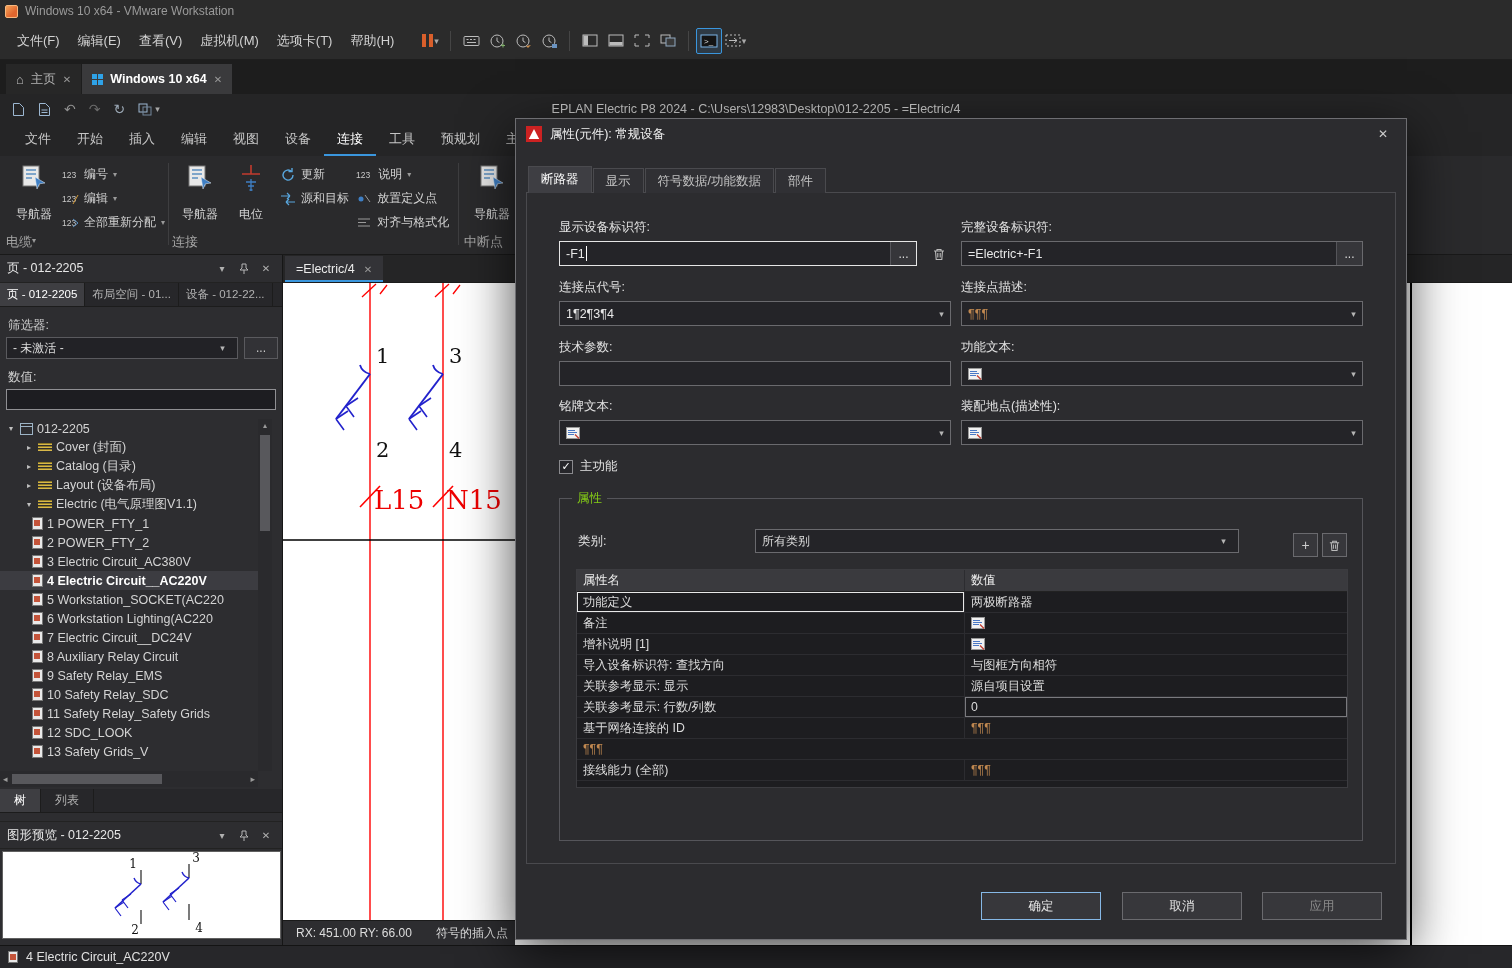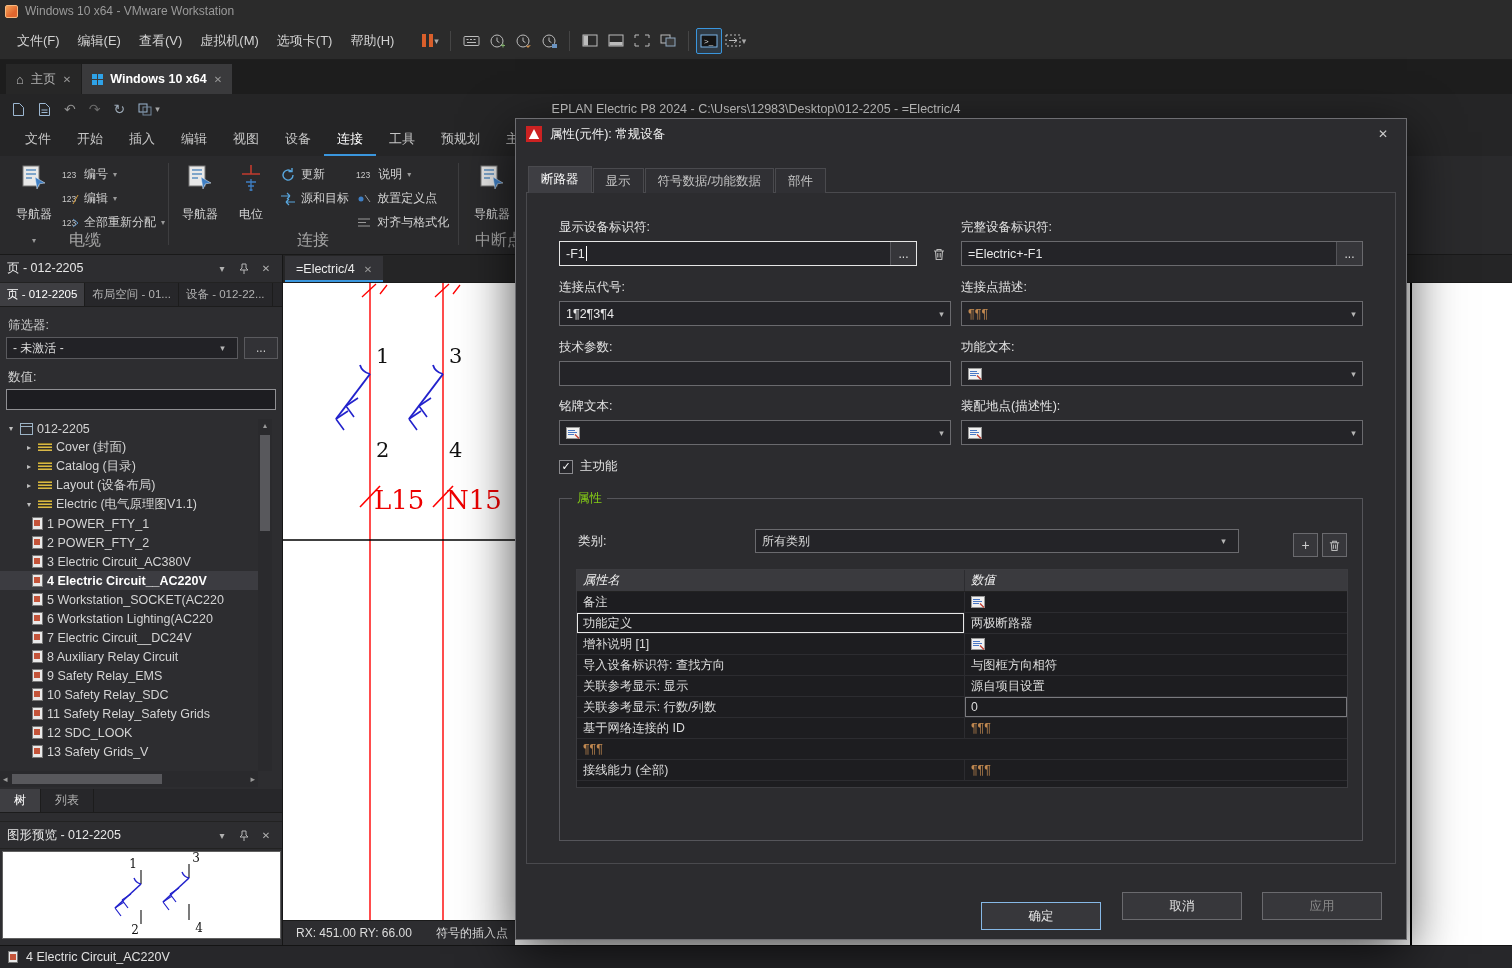--- a/index.html
+++ b/index.html
@@ -32,21 +32,21 @@
 .eplan-title{position:absolute;left:0;top:94px;width:100%;height:30px;line-height:30px;text-align:center;color:#c9c9c9;font-size:12.5px;pointer-events:none;}
 .rtabs{position:absolute;left:0;top:124px;width:100%;height:32px;background:#252526;display:flex;align-items:flex-end;padding-left:12px;}
 .rtab{padding:7px 13px 8px;font-size:13px;color:#c6c6c6;}
 .rtab.active{color:#fff;box-shadow:inset 0 -2px 0 #3a96dd;}
 .ribbon{position:absolute;left:0;top:156px;width:100%;height:99px;background:#2a2a2c;border-bottom:1px solid #191919;}
 .rgroup{position:absolute;top:0;height:98px;display:flex;}
 .rsep{position:absolute;top:7px;width:1px;height:82px;background:#3e3e40;}
 .rbig{display:flex;flex-direction:column;align-items:center;padding-top:7px;gap:13px;font-size:12px;color:#d6d6d6;width:56px;flex:none;}
 .rcol{display:flex;flex-direction:column;padding-top:10px;gap:7px;}
 .rsmall{display:flex;align-items:center;gap:5px;font-size:12px;color:#d2d2d2;white-space:nowrap;}
-.rlabel{position:absolute;bottom:3px;left:0;right:0;text-align:center;font-size:16px;color:#a6a6a6;}
+.rlabel{position:absolute;bottom:3px;left:0;right:0;font-size:13px;color:#a6a6a6;}
 .rdd{font-size:8px;color:#9a9a9a;}
 
 .panel{position:absolute;left:0;top:255px;width:283px;height:690px;background:#2d2d30;border-right:1px solid #161616;}
 .phead{position:absolute;left:0;width:100%;height:28px;display:flex;align-items:center;padding:0 7px;color:#e6e6e6;font-size:12.5px;border-bottom:1px solid #222;gap:4px;}
 .sp{flex:1;}
 .hbtn{width:18px;text-align:center;color:#b0b0b0;font-size:10px;display:flex;align-items:center;justify-content:center;}
 .ptabs{position:absolute;left:0;top:28px;width:100%;height:24px;display:flex;background:#27272a;border-bottom:1px solid #1c1c1c;}
 .ptab{padding:0 7px;display:flex;align-items:center;font-size:11.5px;color:#b2b2b2;border-right:1px solid #1c1c1c;white-space:nowrap;overflow:hidden;}
 .ptab.active{background:#3e3e42;color:#fff;}
 .plabel{position:absolute;left:8px;font-size:12.5px;color:#cfcfcf;}
@@ -95,30 +95,30 @@
 .mini{width:26px;height:100%;border-left:1px solid #55555a;background:#36363a;display:flex;align-items:center;justify-content:center;color:#ddd;font-size:12px;flex:none;}
 .caretline{width:1px;height:15px;background:#fff;margin-left:1px;flex:none;}
 .ml-ic{flex:none;margin-right:5px;display:flex;}
 .tool-btn{position:absolute;display:flex;align-items:center;justify-content:center;color:#c8c8c8;}
 .dcheck{position:absolute;display:flex;align-items:center;gap:7px;font-size:12.5px;color:#e2e2e2;}
 .cb{width:14px;height:14px;background:#26262a;border:1px solid #8a8a8e;display:flex;align-items:center;justify-content:center;font-size:11px;color:#fff;flex:none;}
 .grpbox{position:absolute;left:43px;top:379px;width:804px;height:343px;border:1px solid #55555a;}
 .grp-title{position:absolute;left:12px;top:-9px;background:#2c2c2f;padding:0 5px;font-size:12.5px;color:#84cc16;}
 .ptable{position:absolute;left:16px;top: 70px;width:772px;height:219px;background:#1d1d20;border:1px solid #3c3c40;overflow:hidden;}
 .prow{display:flex;height:21px;border-bottom:1px solid #2c2c30;}
-.prow.head{height:22px;background:#3a3a3e;border-bottom:1px solid #222;font-style:italic;}
+.prow.head{height:22px;background:#3a3a3e;border-bottom:1px solid #222;}
 .pcell{padding:2px 6px;font-size:12.3px;color:#dcdcdc;overflow:hidden;white-space:nowrap;display:flex;align-items:center;}
 .pcell.k{width:388px;border-right:1px solid #2c2c30;flex:none;}
 .pcell.v{flex:1;}
 .prow.head .pcell{color:#f0f0f0;}
 .focus-cell{box-shadow:inset 0 0 0 1px #e8e8e8;}
 .sel-cell{box-shadow:inset 0 0 0 1px #7a7a7e;}
 .pilc{color:#c08850;}
 .dbtn{position:absolute;top:773px;width:120px;height:28px;background:#37373b;border:1px solid #6a6a6e;color:#e6e6e6;font-size:12.5px;display:flex;align-items:center;justify-content:center;}
-.dbtn.primary{border-color:#86b8e6;margin-top:10px;}
+.dbtn.primary{border-color:#86b8e6;}
 .dbtn.disabled{color:#8a8a8a;}
 </style>
 </head>
 <body>
 
 <div class="screen">
 
   <div class="vm-titlebar">
     <span class="vm-logo"></span>
     <span class="vm-title">Windows 10 x64 - VMware Workstation</span>
@@ -696,36 +696,36 @@
             <path d="M2 4h10M5 4V2.5h4V4M3.5 4l.7 8.5h5.6l.7-8.5M5.8 6v4.5M8.2 6v4.5" stroke="#bbb" stroke-width="1.1" fill="none"></path>
           </svg>
       </div>
 
       <div class="ptable">
         <div class="prow head">
           <span class="pcell k">属性名</span>
           <span class="pcell v">数值</span>
         </div>
         <div class="prow">
+          <span class="pcell k focus-cell">功能定义</span>
+          <span class="pcell v">两极断路器</span>
+        </div>
+        <div class="prow">
           <span class="pcell k">备注</span>
           <span class="pcell v">
               <span class="ml-ic">
                 <svg width="14" height="12" viewBox="0 0 14 12">
                   <rect x="0.5" y="0.5" width="13" height="11" fill="#f2f2f2" stroke="#999"></rect>
                   <path d="M2 3.5h7M2 5.5h9M2 7.5h6" stroke="#4a78c4"></path>
                   <path d="M9 7.5l4 4" stroke="#c23b2e" stroke-width="1.3"></path>
                 </svg>
               </span>
             </span>
         </div>
         <div class="prow">
-          <span class="pcell k focus-cell">功能定义</span>
-          <span class="pcell v">两极断路器</span>
-        </div>
-        <div class="prow">
           <span class="pcell k">增补说明 [1]</span>
           <span class="pcell v">
               <span class="ml-ic">
                 <svg width="14" height="12" viewBox="0 0 14 12">
                   <rect x="0.5" y="0.5" width="13" height="11" fill="#f2f2f2" stroke="#999"></rect>
                   <path d="M2 3.5h7M2 5.5h9M2 7.5h6" stroke="#4a78c4"></path>
                   <path d="M9 7.5l4 4" stroke="#c23b2e" stroke-width="1.3"></path>
                 </svg>
               </span>
             </span>

